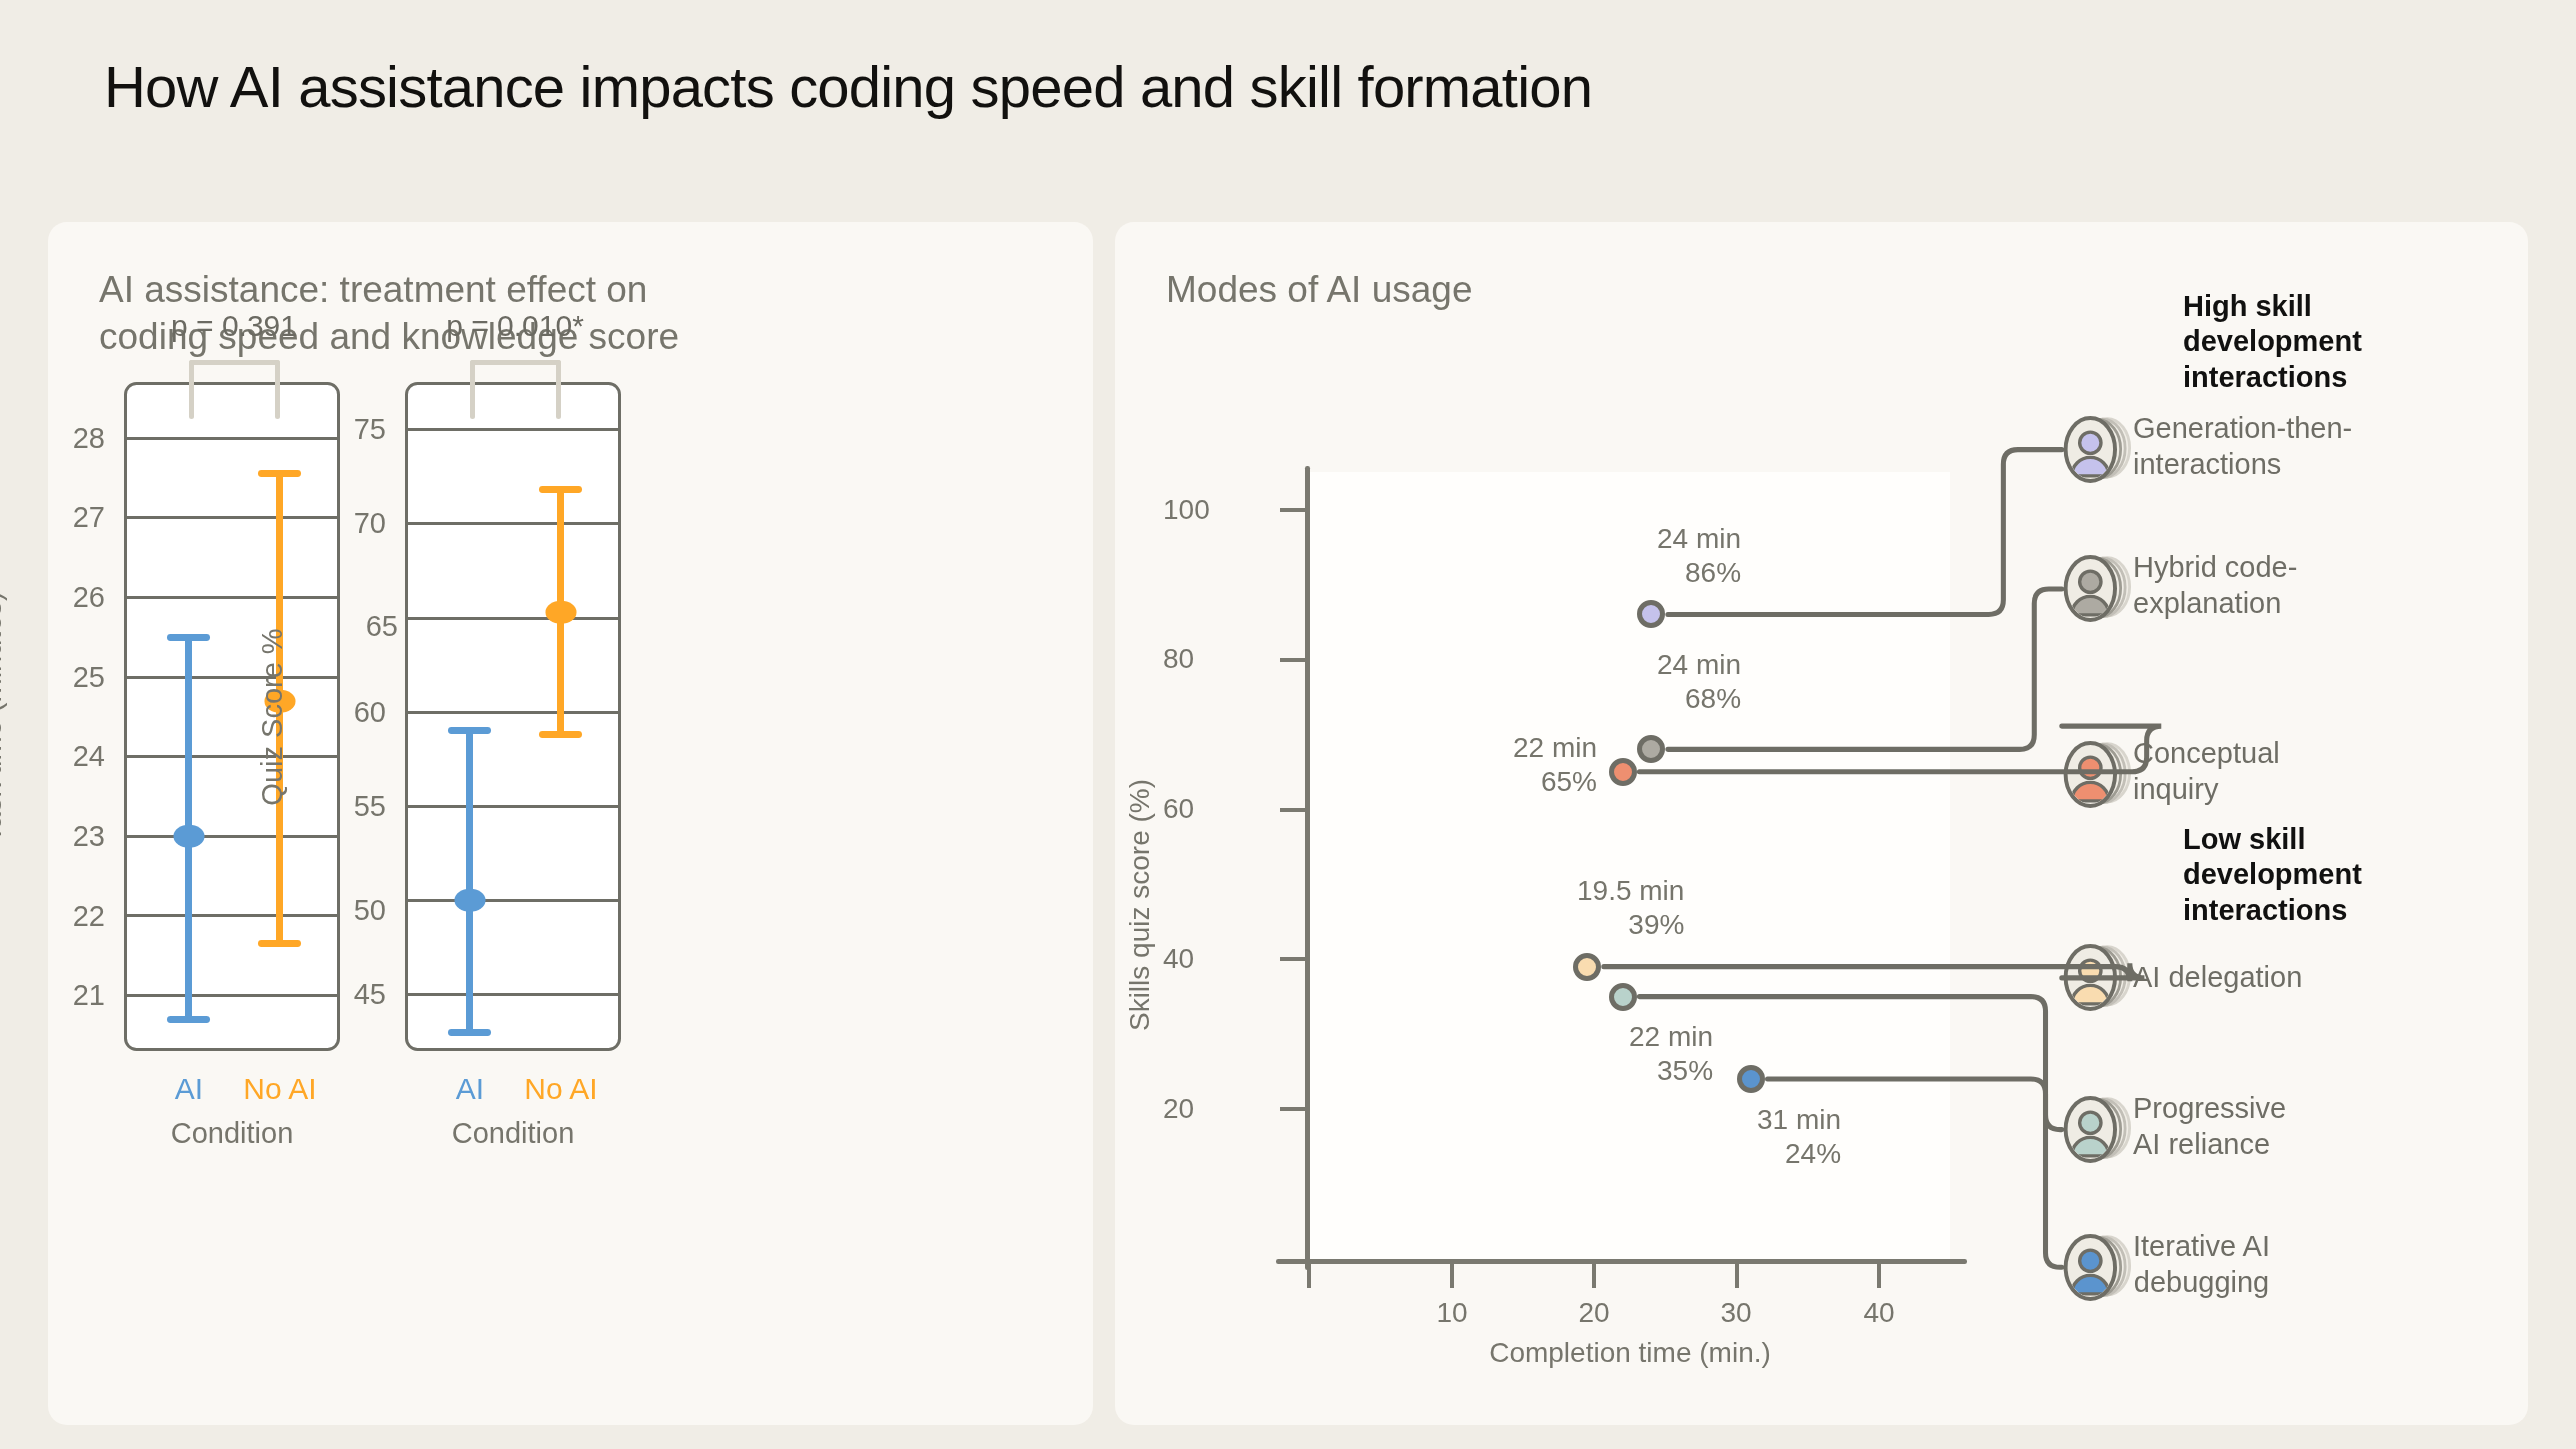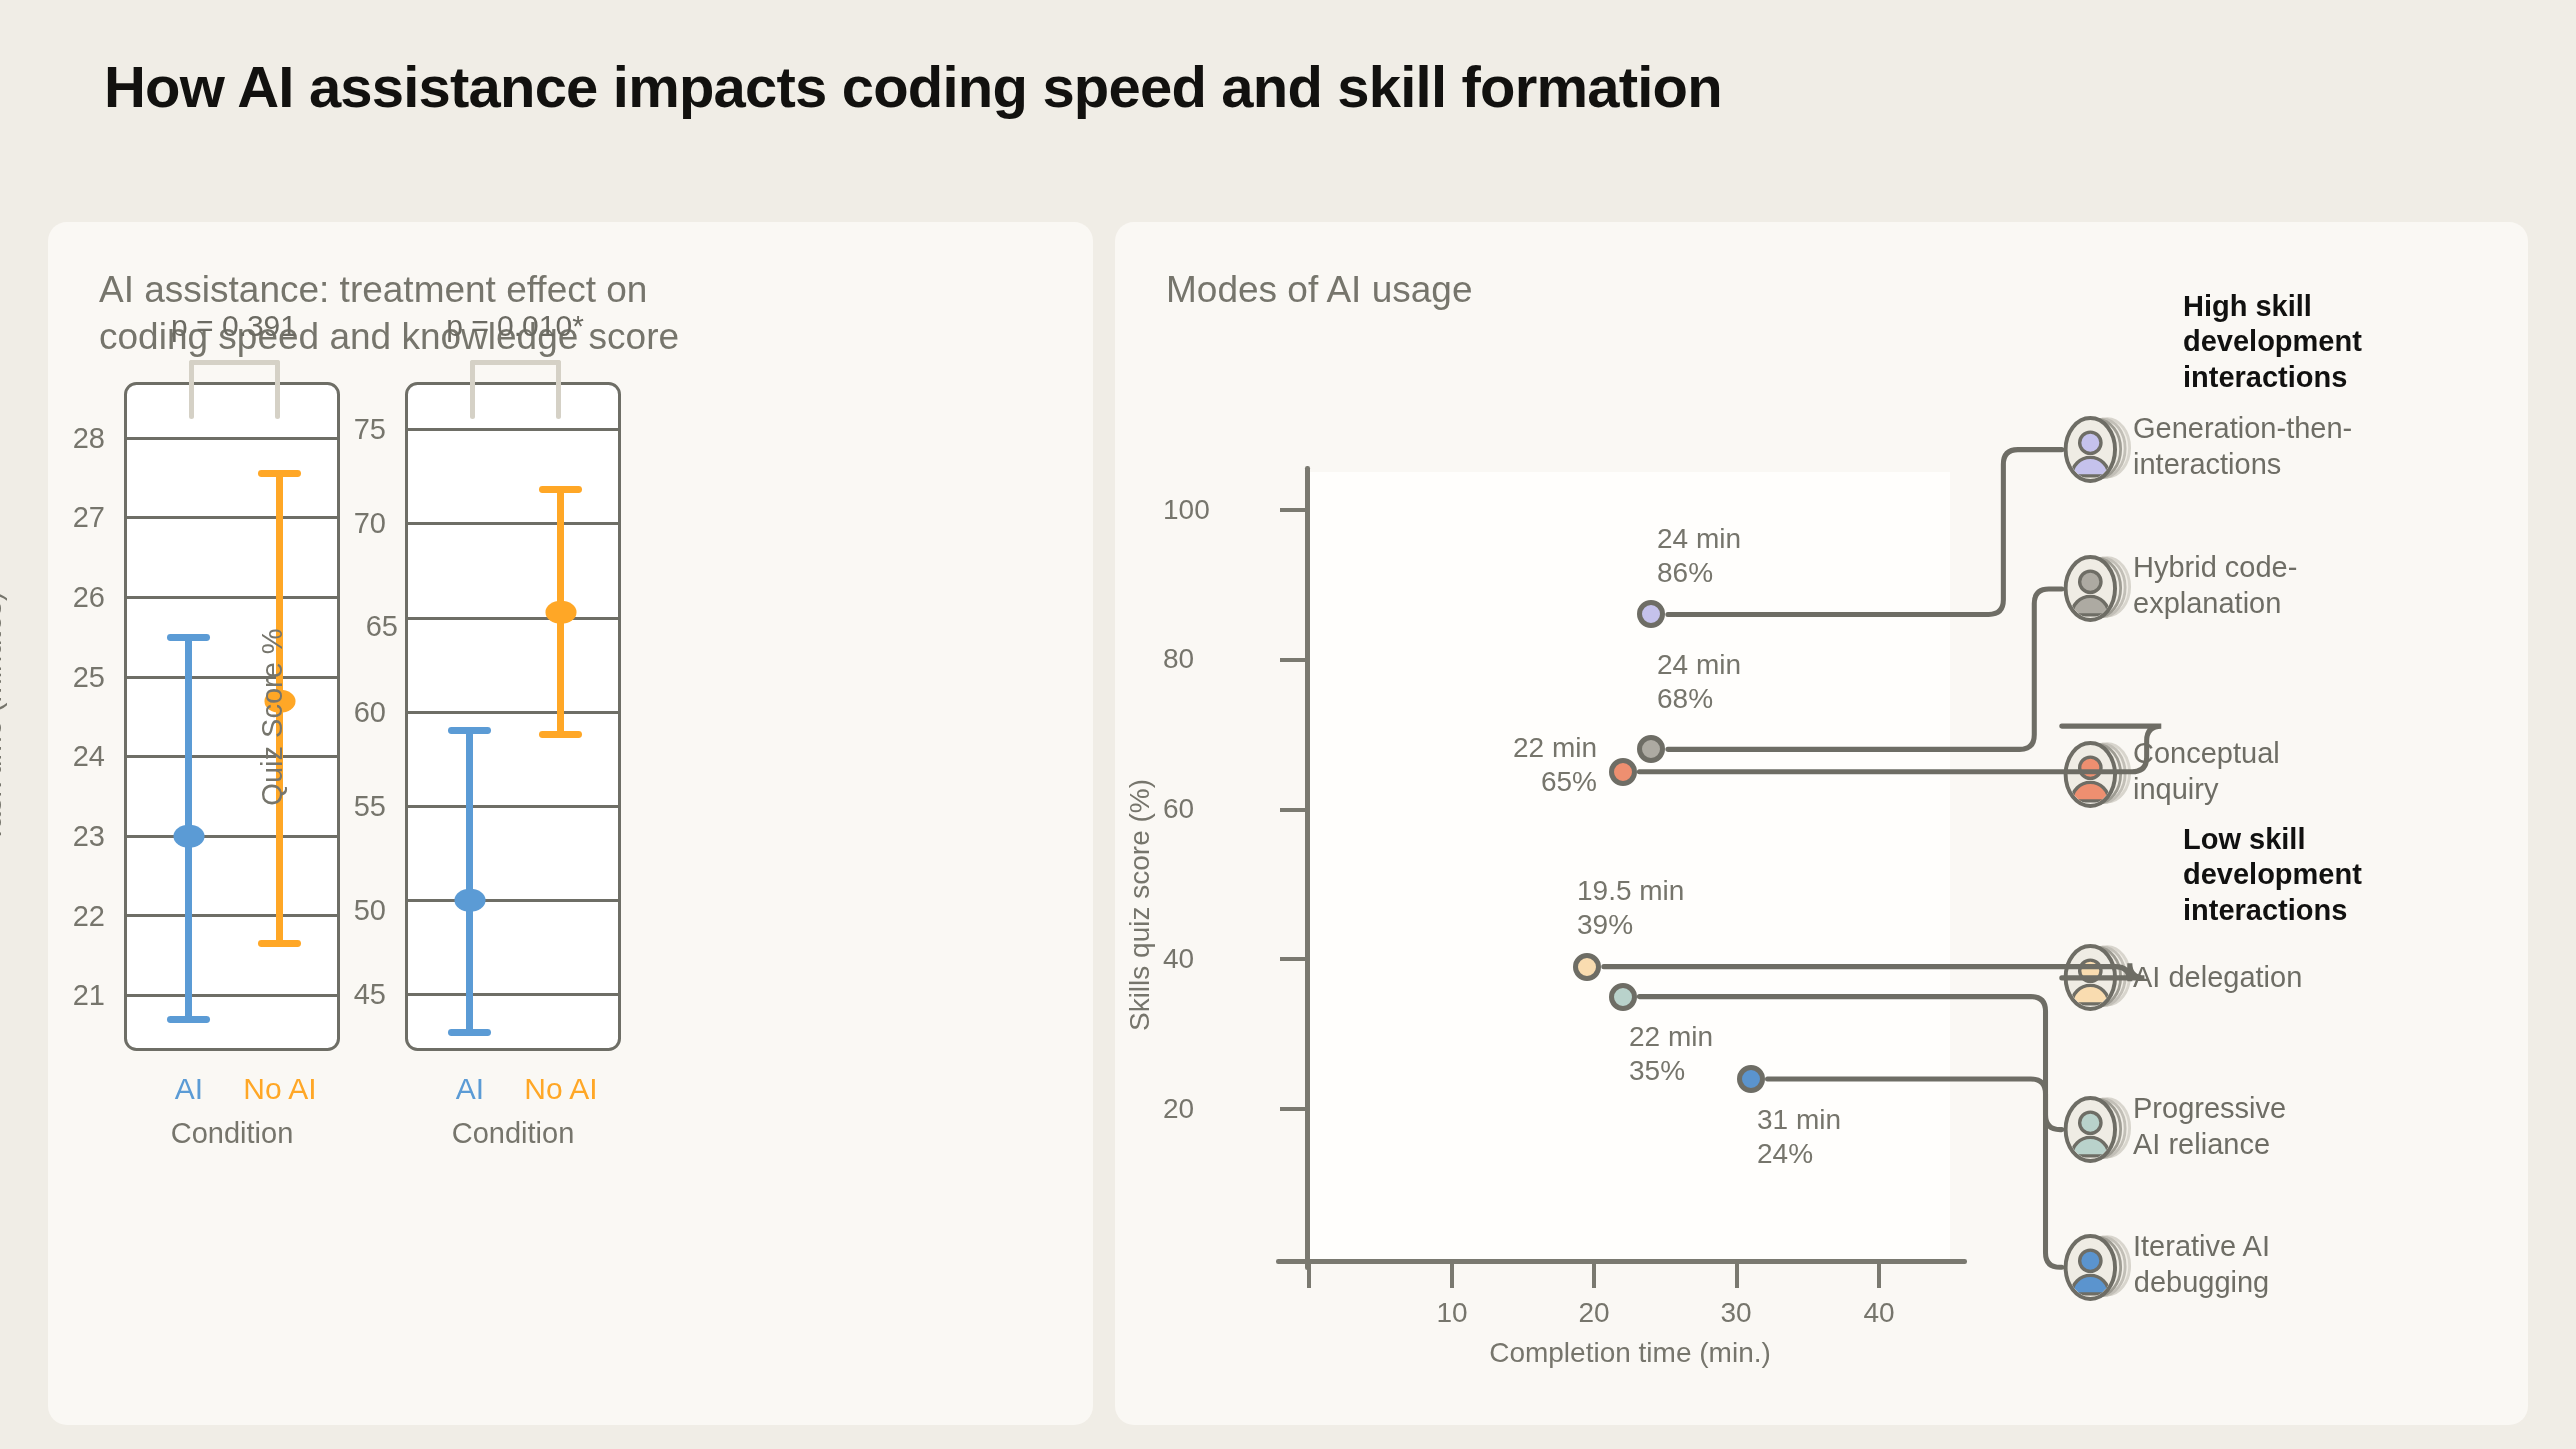--- a/index.html
+++ b/index.html
@@ -7,21 +7,21 @@
     width: 2576px; height: 1450px;
     background: #F0EDE6;
     font-family: "Liberation Sans", sans-serif;
     overflow: hidden;
   }
   #page { position: relative; width: 2576px; height: 1450px; }
 
   
   #page-title {
     position: absolute; left: 104px; top: 53px;
-    font-size: 58px; font-weight: 700; color: #12110F;
+    font-size: 58px; font-weight: 400; color: #12110F;
     letter-spacing: -0.8px; white-space: nowrap;
   }
 
   
   .card {
     position: absolute; background: #FAF8F4; border-radius: 19px;
   }
   #left-card  { left: 48px;  top: 222px; width: 1045px; height: 1203px; }
   #right-card { left: 1115px; top: 222px; width: 1413px; height: 1203px; }
 
@@ -84,20 +84,21 @@
     font-size: 28px; color: #76756C; white-space: nowrap;
   }
   .sc-axis-title { position: absolute; font-size: 28px; color: #76756C; white-space: nowrap; }
   .sc-dot {
     position: absolute; width: 28px; height: 28px; border-radius: 50%;
     border: 5px solid #6E6D65; transform: translate(-50%, -50%); z-index: 4;
   }
   .sc-note {
     position: absolute; font-size: 28px; color: #76756C; line-height: 1.22;
     white-space: nowrap;
+    text-align: right;
   }
   .sc-note.right { text-align: right; }
 
   
   #connectors { position: absolute; left: 0; top: 0; width: 2576px; height: 1450px; pointer-events: none; z-index: 2; }
 
   
   .legend-group-title {
     position: absolute; font-size: 29px; font-weight: 700; color: #111110;
     line-height: 1.22; white-space: pre-line;

